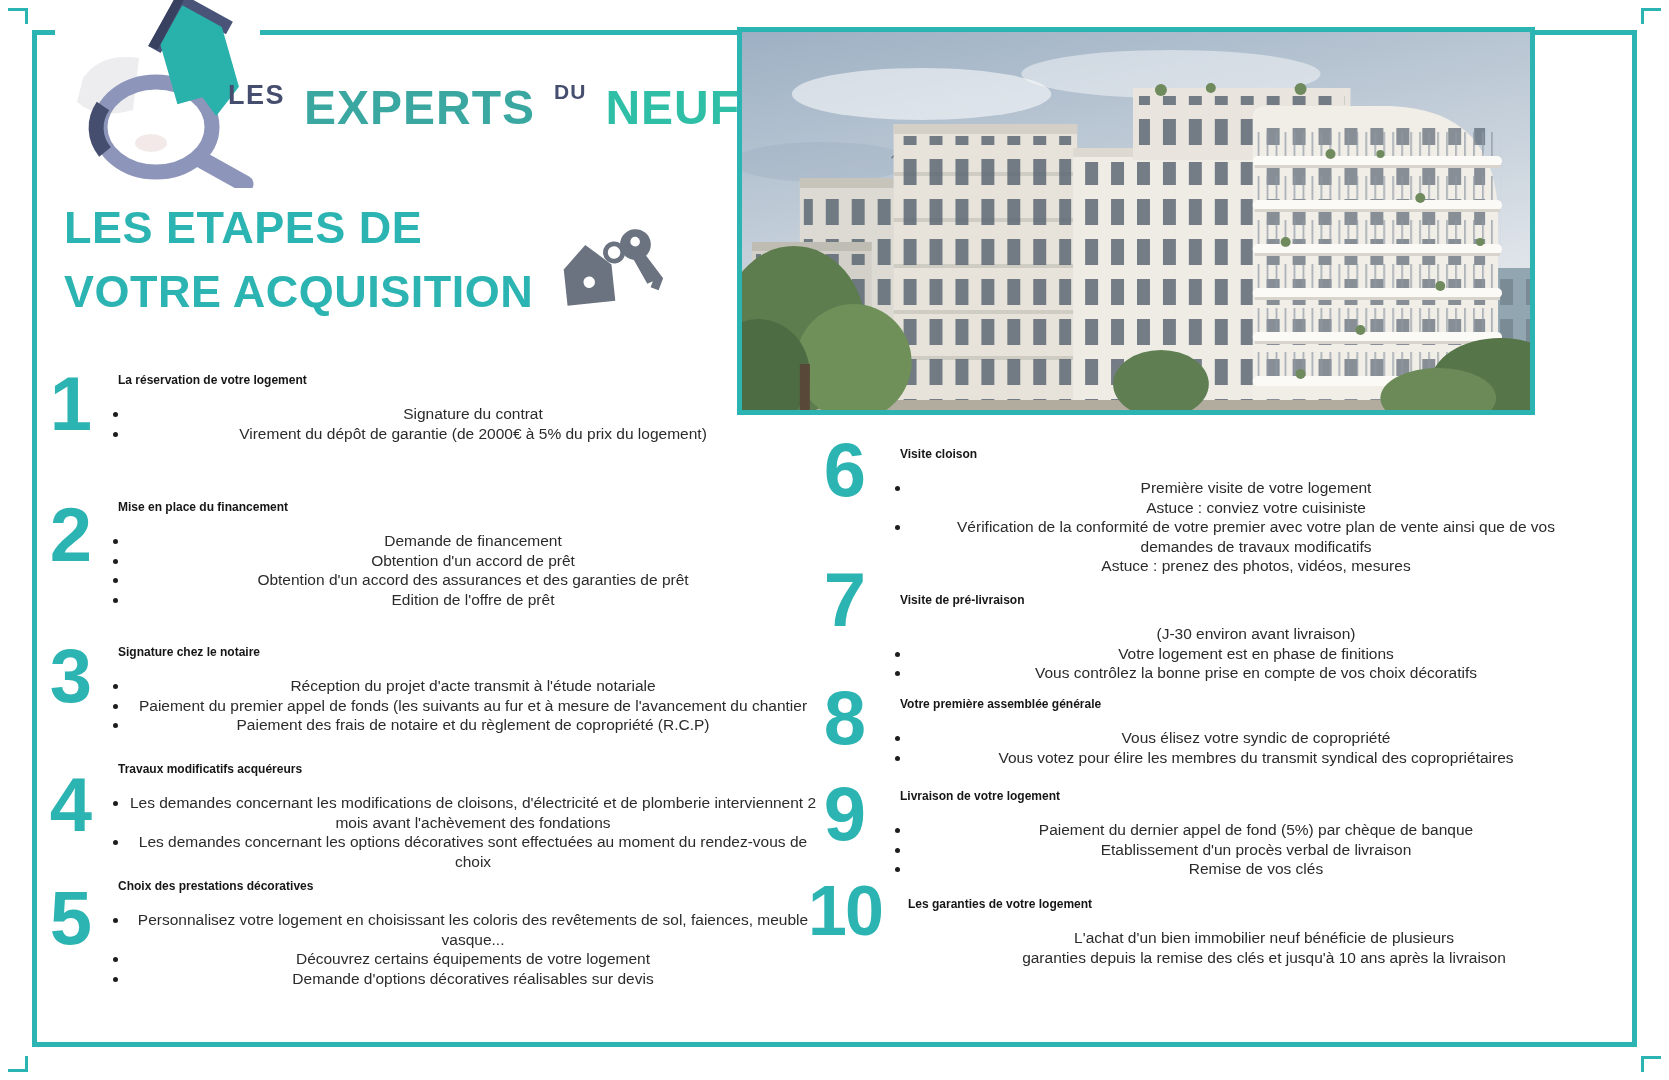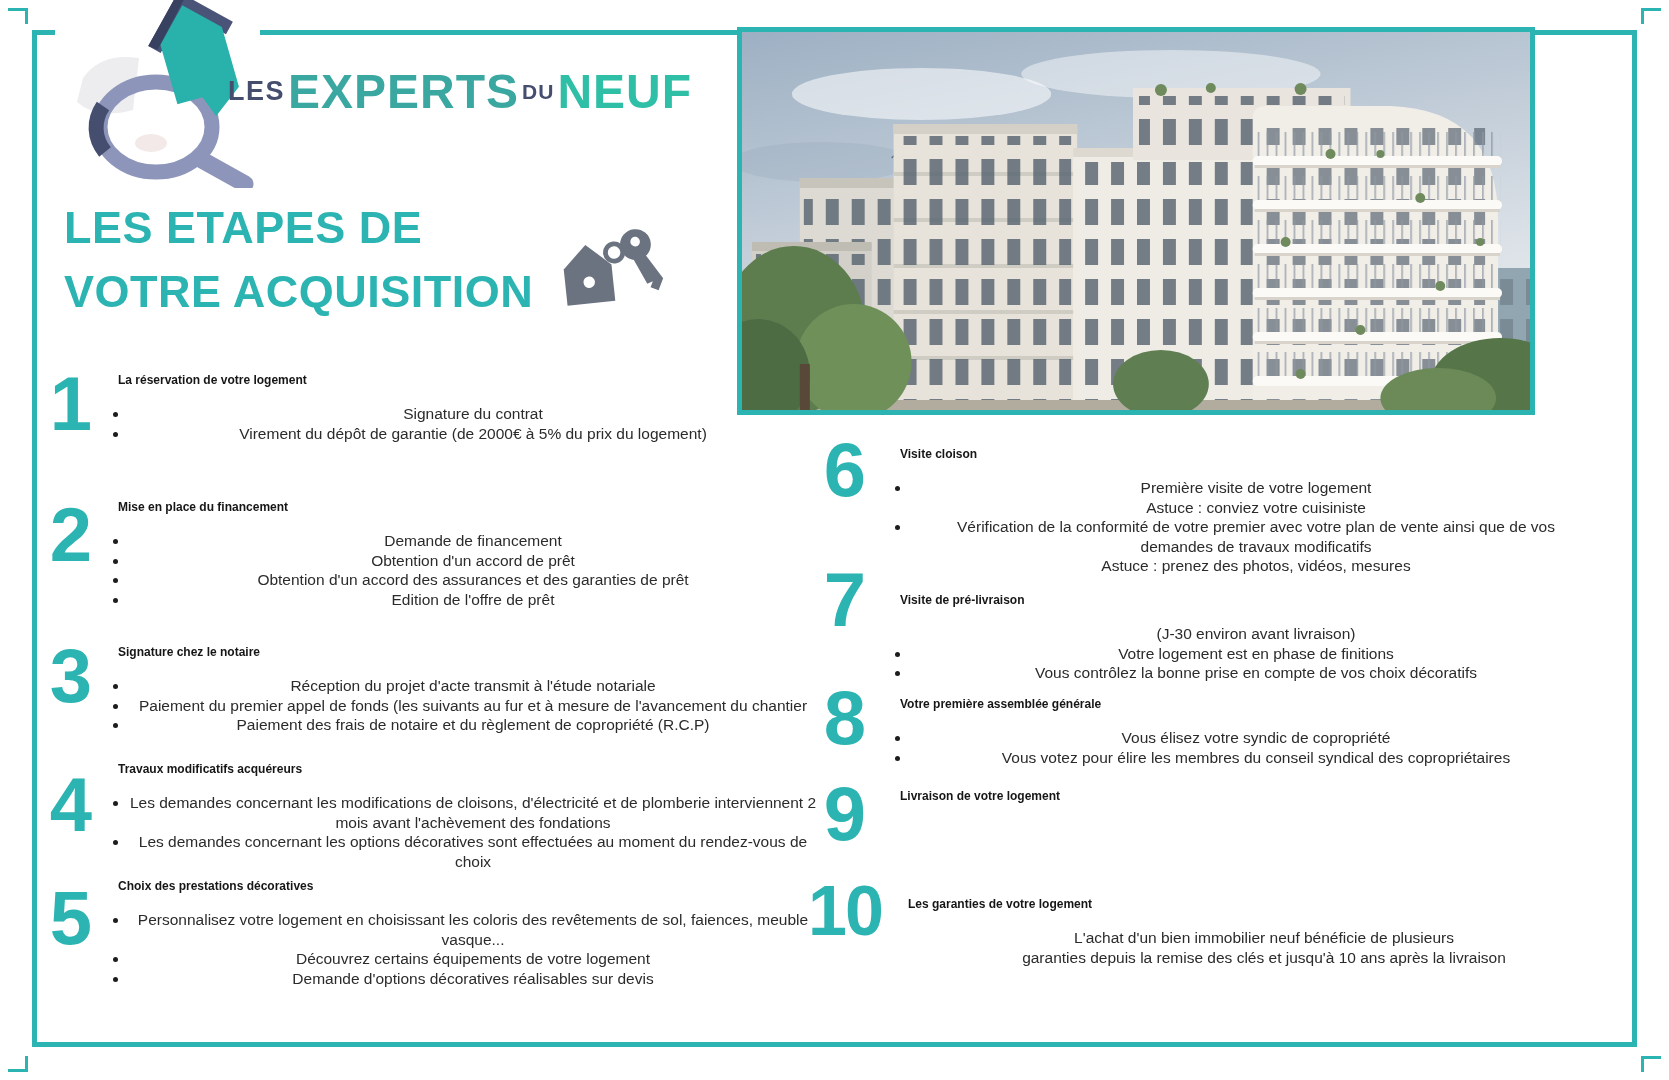--- a/index.html
+++ b/index.html
@@ -20,21 +20,21 @@
   .corner{position:absolute;width:20px;height:16px;}
   .corner.tl{left:8px;top:8px;border-top:3px solid var(--teal);border-right:3px solid var(--teal);}
   .corner.tr{right:8px;top:8px;border-top:3px solid var(--teal);border-left:3px solid var(--teal);}
   .corner.bl{left:8px;bottom:8px;border-bottom:3px solid var(--teal);border-right:3px solid var(--teal);}
   .corner.br{right:8px;bottom:8px;border-top:3px solid var(--teal);border-left:3px solid var(--teal);}
   
   .frame{position:absolute;left:32px;top:30px;width:1605px;height:1017px;
     border:5px solid var(--teal);z-index:1;}
   
   .logo-art{position:absolute;left:55px;top:0;width:205px;height:188px;background:#fff;z-index:3;}
-  .logo-text{position:absolute;left:228px;top:64px;display:flex;align-items:center;gap:3px;z-index:3;}
+  .logo-text{position:absolute;left:228px;top:80px;display:flex;align-items:flex-start;gap:19px;z-index:3;}
   .logo-les{font-size:27px;font-weight:700;letter-spacing:1.5px;color:var(--navy);}
   .logo-experts{font-size:48px;font-weight:700;letter-spacing:1px;color:var(--teal-logo);}
   .logo-du{font-size:21px;font-weight:700;letter-spacing:1px;color:var(--navy);}
   .logo-neuf{font-size:48px;font-weight:700;letter-spacing:1px;color:var(--teal-neuf);}
   
   .title{position:absolute;left:64px;top:196px;z-index:2;color:var(--teal);
     font-size:45px;font-weight:700;line-height:64px;letter-spacing:0.5px;}
   .keys-icon{position:absolute;left:556px;top:220px;z-index:2;transform:rotate(-6deg);}
   
   .photo{position:absolute;left:737px;top:27px;width:798px;height:388px;
@@ -316,29 +316,34 @@
           </ul>
       </div>
     </div>
 
     <div class="step s8">
       <div class="step-number">8</div>
       <div class="step-body">
         <h3 class="step-heading">Votre première assemblée générale</h3>
         <ul class="step-items">
             <li class="bullet">Vous élisez votre syndic de copropriété</li>
-            <li class="bullet">Vous votez pour élire les membres du conseil syndical des copropriétaires</li>
+            <li class="bullet">Vous votez pour élire les membres du transmit syndical des copropriétaires</li>
           </ul>
       </div>
     </div>
 
     <div class="step s9">
       <div class="step-number">9</div>
       <div class="step-body">
         <h3 class="step-heading">Livraison de votre logement</h3>
+        <ul class="step-items">
+            <li class="bullet">Paiement du dernier appel de fond (5%) par chèque de banque</li>
+            <li class="bullet">Etablissement d'un procès verbal de livraison</li>
+            <li class="bullet">Remise de vos clés</li>
+          </ul>
       </div>
     </div>
 
     <div class="step s10">
       <div class="step-number">10</div>
       <div class="step-body">
         <h3 class="step-heading">Les garanties de votre logement</h3>
         <ul class="step-items">
             <li class="plain">L'achat d'un bien immobilier neuf bénéficie de plusieurs</li>
             <li class="plain">garanties depuis la remise des clés et jusqu'à 10 ans après la livraison</li>

